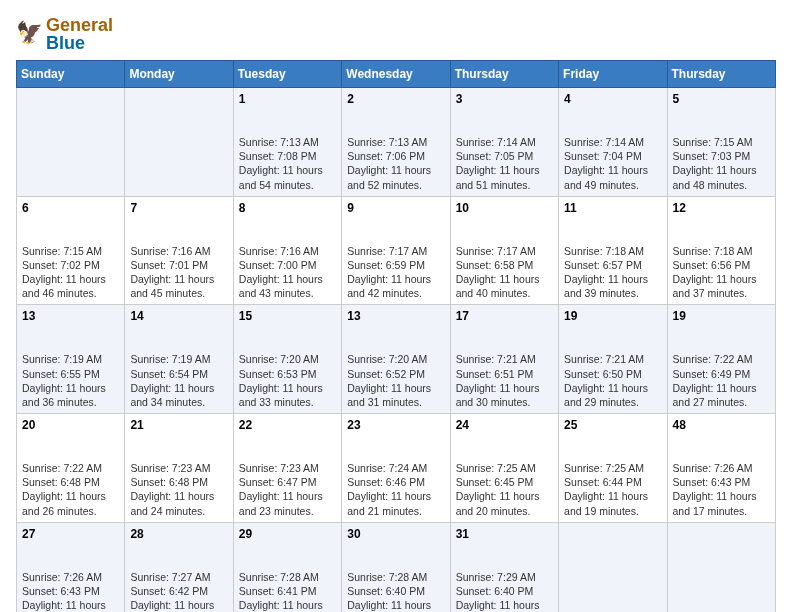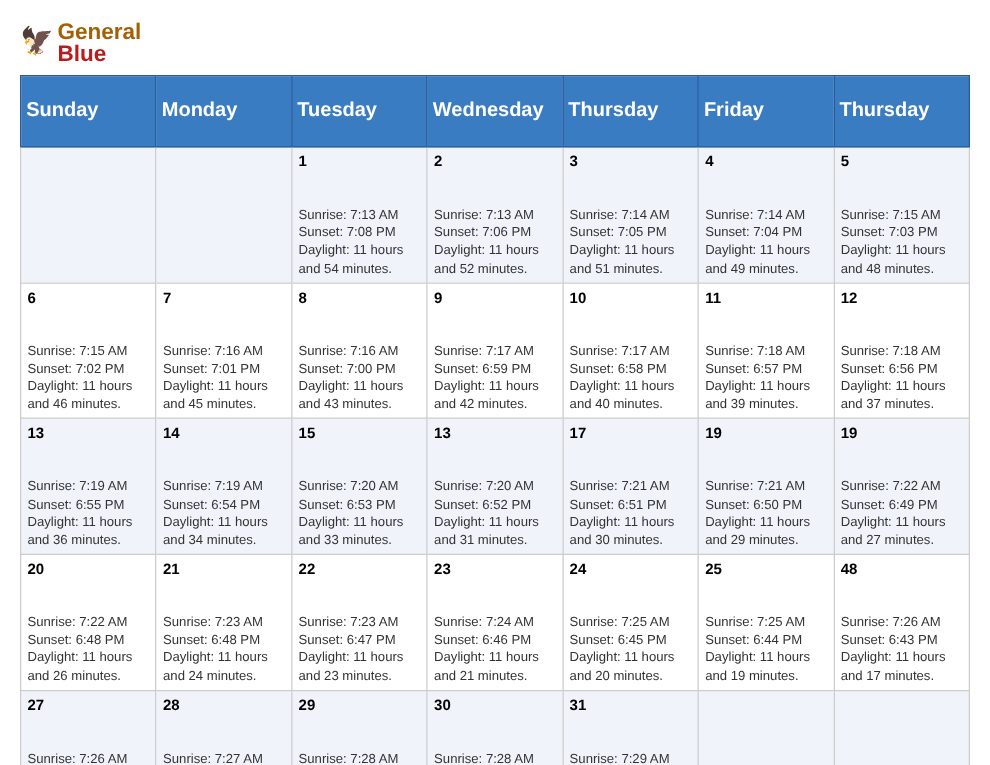--- a/index.html
+++ b/index.html
@@ -49,22 +49,22 @@
     table {
       width: 100%;
       border-collapse: collapse;
       font-size: 11px;
     }
     thead tr {
       background-color: #3a7cc1;
       color: #fff;
     }
     thead th {
-      padding: 19px 4px;
-      font-size: 16px;
+      padding: 6px 4px;
+      font-size: 12px;
       font-weight: bold;
       text-align: left;
       border: 1px solid #2a5a9a;
     }
     tbody tr {
       vertical-align: top;
     }
     tbody tr:nth-child(odd) {
       background-color: #f0f4fa;
     }
@@ -94,21 +94,21 @@
 <body>
 
 <div class="header">
   <div class="logo">
     <div>
       <svg class="logo-bird" viewBox="0 0 36 36" xmlns="http://www.w3.org/2000/svg">
         <text y="28" font-size="28">🦅</text>
       </svg>
     </div>
     <div>
-      <div class="logo-text"><span style="color:#a16207">General</span><br><span style="color:#b91c1c">Blue</span></div>
+      <div class="logo-text"><span style="color:#a16207">General</span><br><span style="color:#0369a1">Blue</span></div>
     </div>
   </div>
   <div class="title-block">
     <div class="month-title"></div>
     <div class="location-title"></div>
   </div>
 </div>
 
 <table>
   <thead>

